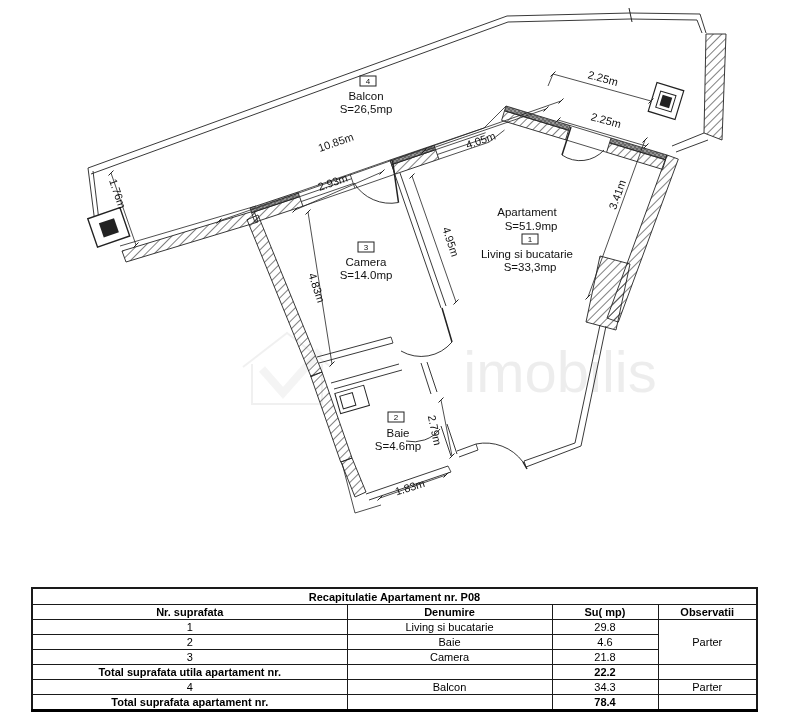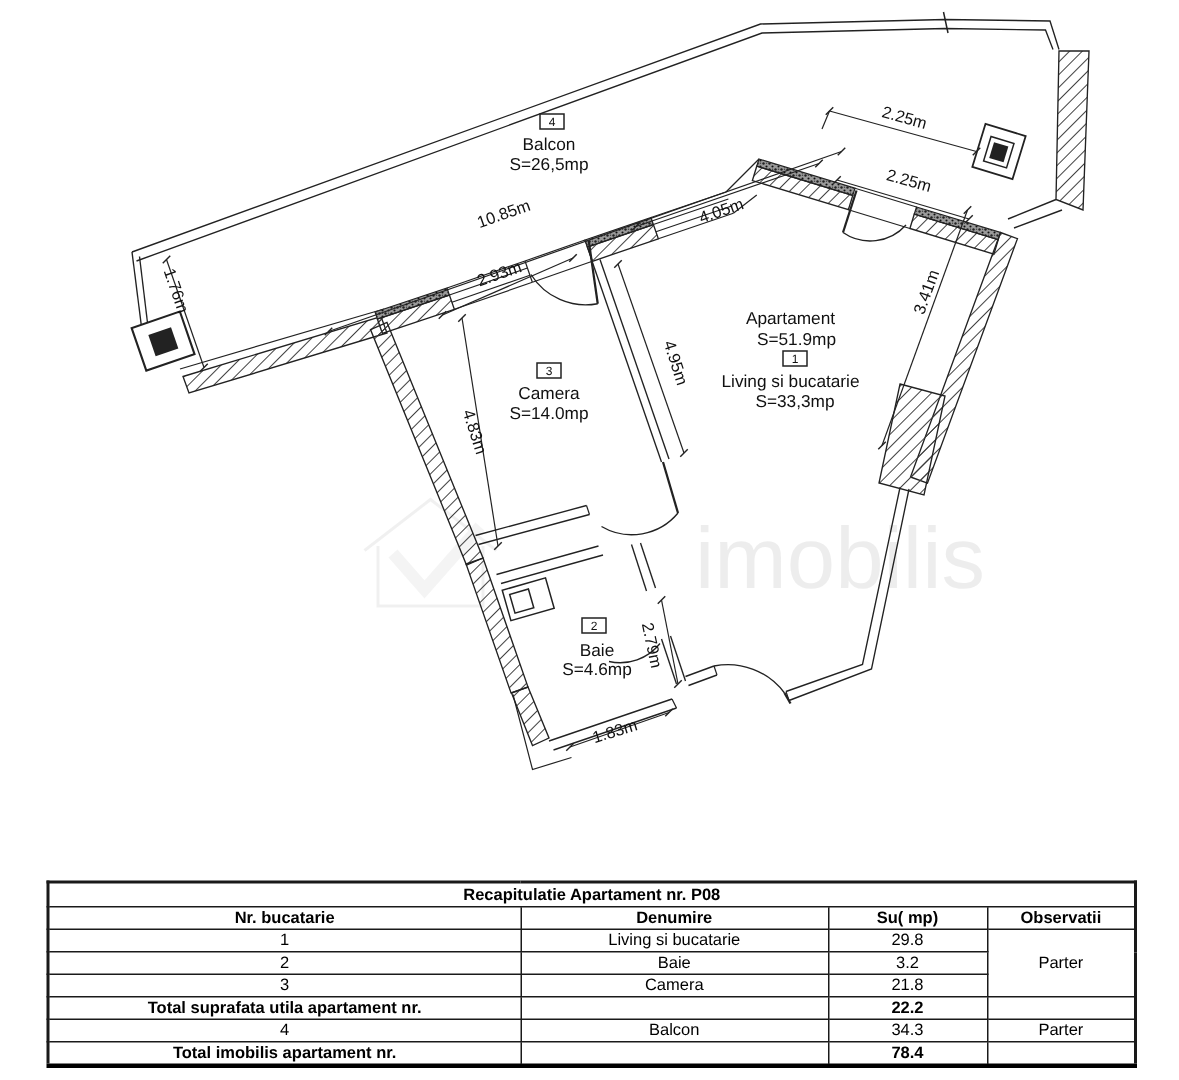--- a/index.html
+++ b/index.html
@@ -279,55 +279,55 @@
         <col style="width:315px">
         <col style="width:205px">
         <col style="width:106px">
         <col style="width:99px">
       </colgroup>
   <tbody>
         <tr class="title-row">
           <td colspan="4" class="b">Recapitulatie Apartament nr. P08</td>
         </tr>
   <tr>
-    <td class="b">Nr. bucatarie</td>
+    <td class="b">Nr. suprafata</td>
     <td class="b">Denumire</td>
     <td class="b">Su( mp)</td>
     <td class="b">Observatii</td>
   </tr>
   <tr>
     <td>1</td>
     <td>Living si bucatarie</td>
     <td>29.8</td>
     <td rowspan="3">Parter</td>
   </tr>
   <tr>
     <td>2</td>
     <td>Baie</td>
-    <td>3.2</td>
+    <td>4.6</td>
   </tr>
   <tr>
     <td>3</td>
     <td>Camera</td>
     <td>21.8</td>
   </tr>
   <tr>
     <td class="b">Total suprafata utila apartament nr.</td>
     <td></td>
     <td class="b">22.2</td>
     <td></td>
   </tr>
   <tr>
     <td>4</td>
     <td>Balcon</td>
     <td>34.3</td>
     <td>Parter</td>
   </tr>
   <tr>
-    <td class="b">Total imobilis apartament nr.</td>
+    <td class="b">Total suprafata apartament nr.</td>
     <td></td>
     <td class="b">78.4</td>
     <td></td>
   </tr>
 </tbody>
     </table>
 
 </div>
 
 </body></html>

